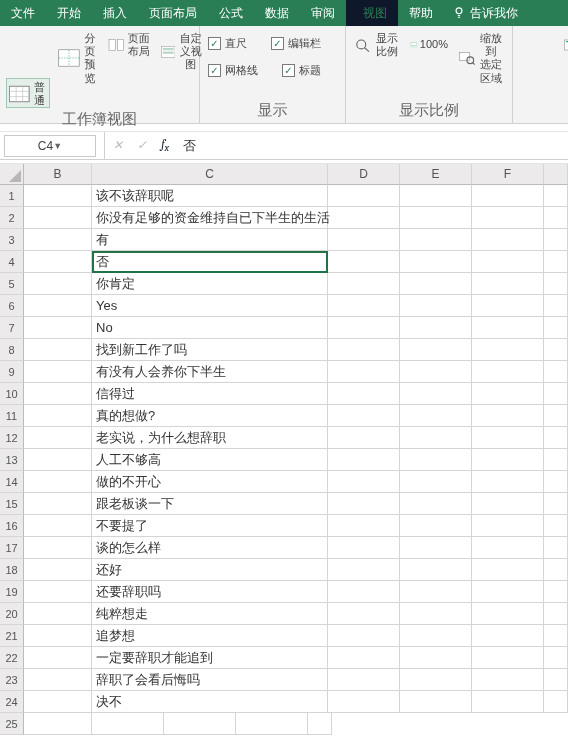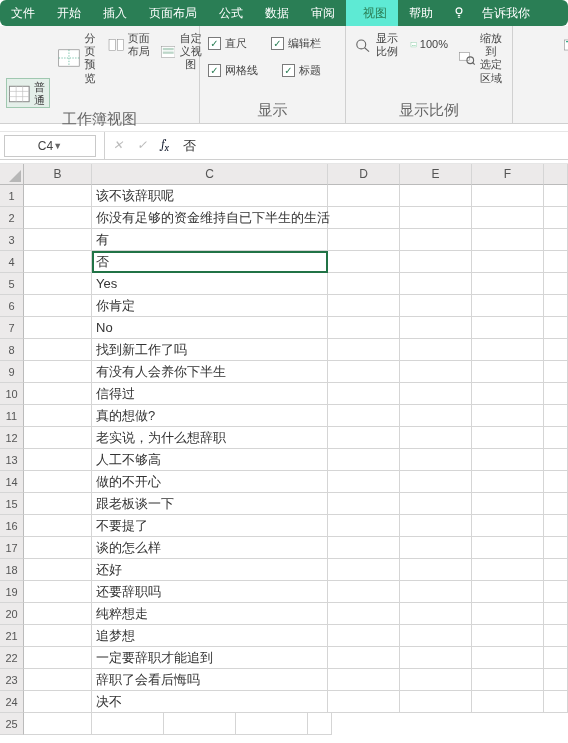--- a/index.html
+++ b/index.html
@@ -12,37 +12,36 @@
     color: #444;
   }
   
   .menubar {
     background: #2a7e55;
     display: flex;
     align-items: center;
     height: 26px;
     color: #fff;
     font-size: 12px;
-    border-radius: 6px;
   }
   .menubar .tab {
     padding: 0 11px;
     line-height: 26px;
     cursor: pointer;
     white-space: nowrap;
   }
   .menubar .tab.active {
-    background: #5eead4;
+    background: #0f172a;
     color: #2a7e55;
     padding-left: 17px;
   }
   .menubar .tellme {
     display: flex;
     align-items: flex-end;
-    gap: 16px;
+    gap: 4px;
     padding: 0 8px;
   }
   .menubar .tellme svg { width: 14px; height: 14px; }
 
   
   .ribbon {
     background: #f3f3f3;
     border-bottom: 1px solid #d0d0d0;
     display: flex;
     height: 98px;
@@ -386,36 +385,36 @@
         <div class="row">
           <div class="cell colB"></div>
           <div class="cell colC active">否</div>
           <div class="cell colD"></div>
           <div class="cell colE"></div>
           <div class="cell colF"></div>
           <div class="cell colG"></div>
         </div>
         <div class="row">
           <div class="cell colB"></div>
+          <div class="cell colC">你肯定</div>
+          <div class="cell colD"></div>
+          <div class="cell colE"></div>
+          <div class="cell colF"></div>
+          <div class="cell colG"></div>
+        </div>
+        <div class="row">
+          <div class="cell colB"></div>
           <div class="cell colC">Yes</div>
           <div class="cell colD"></div>
           <div class="cell colE"></div>
           <div class="cell colF"></div>
           <div class="cell colG"></div>
         </div>
         <div class="row">
           <div class="cell colB"></div>
-          <div class="cell colC">你肯定</div>
-          <div class="cell colD"></div>
-          <div class="cell colE"></div>
-          <div class="cell colF"></div>
-          <div class="cell colG"></div>
-        </div>
-        <div class="row">
-          <div class="cell colB"></div>
           <div class="cell colC">No</div>
           <div class="cell colD"></div>
           <div class="cell colE"></div>
           <div class="cell colF"></div>
           <div class="cell colG"></div>
         </div>
         <div class="row">
           <div class="cell colB"></div>
           <div class="cell colC">找到新工作了吗</div>
           <div class="cell colD"></div>

